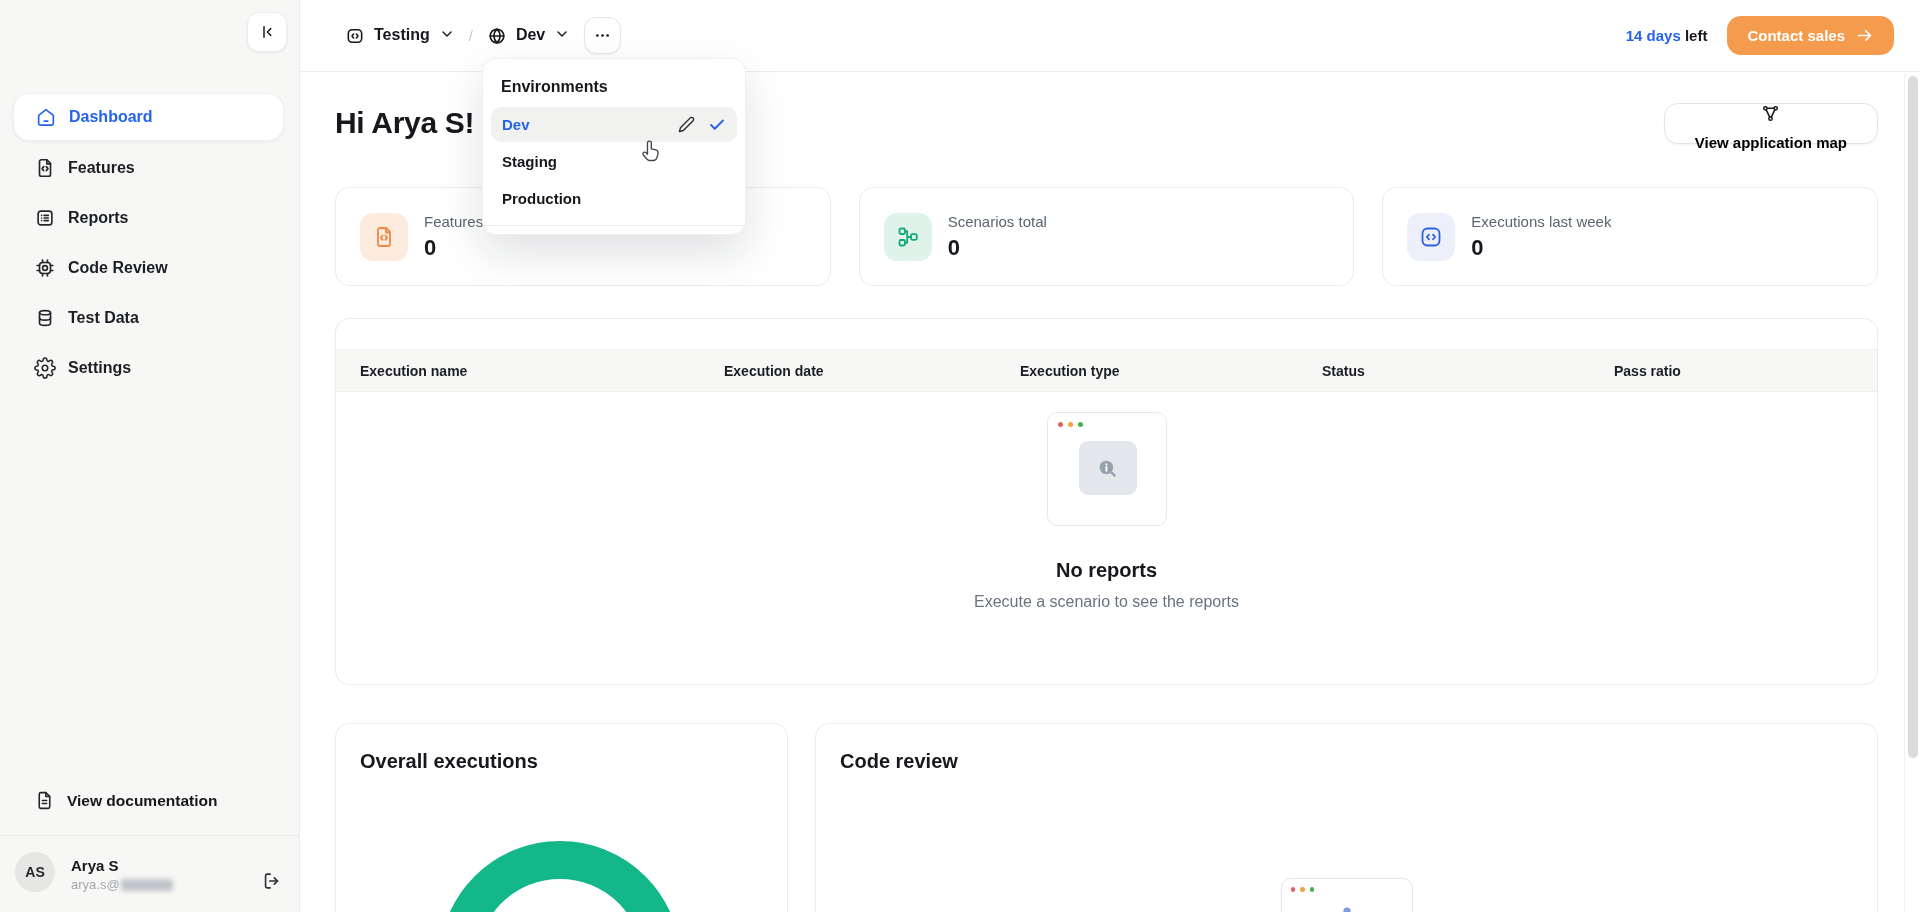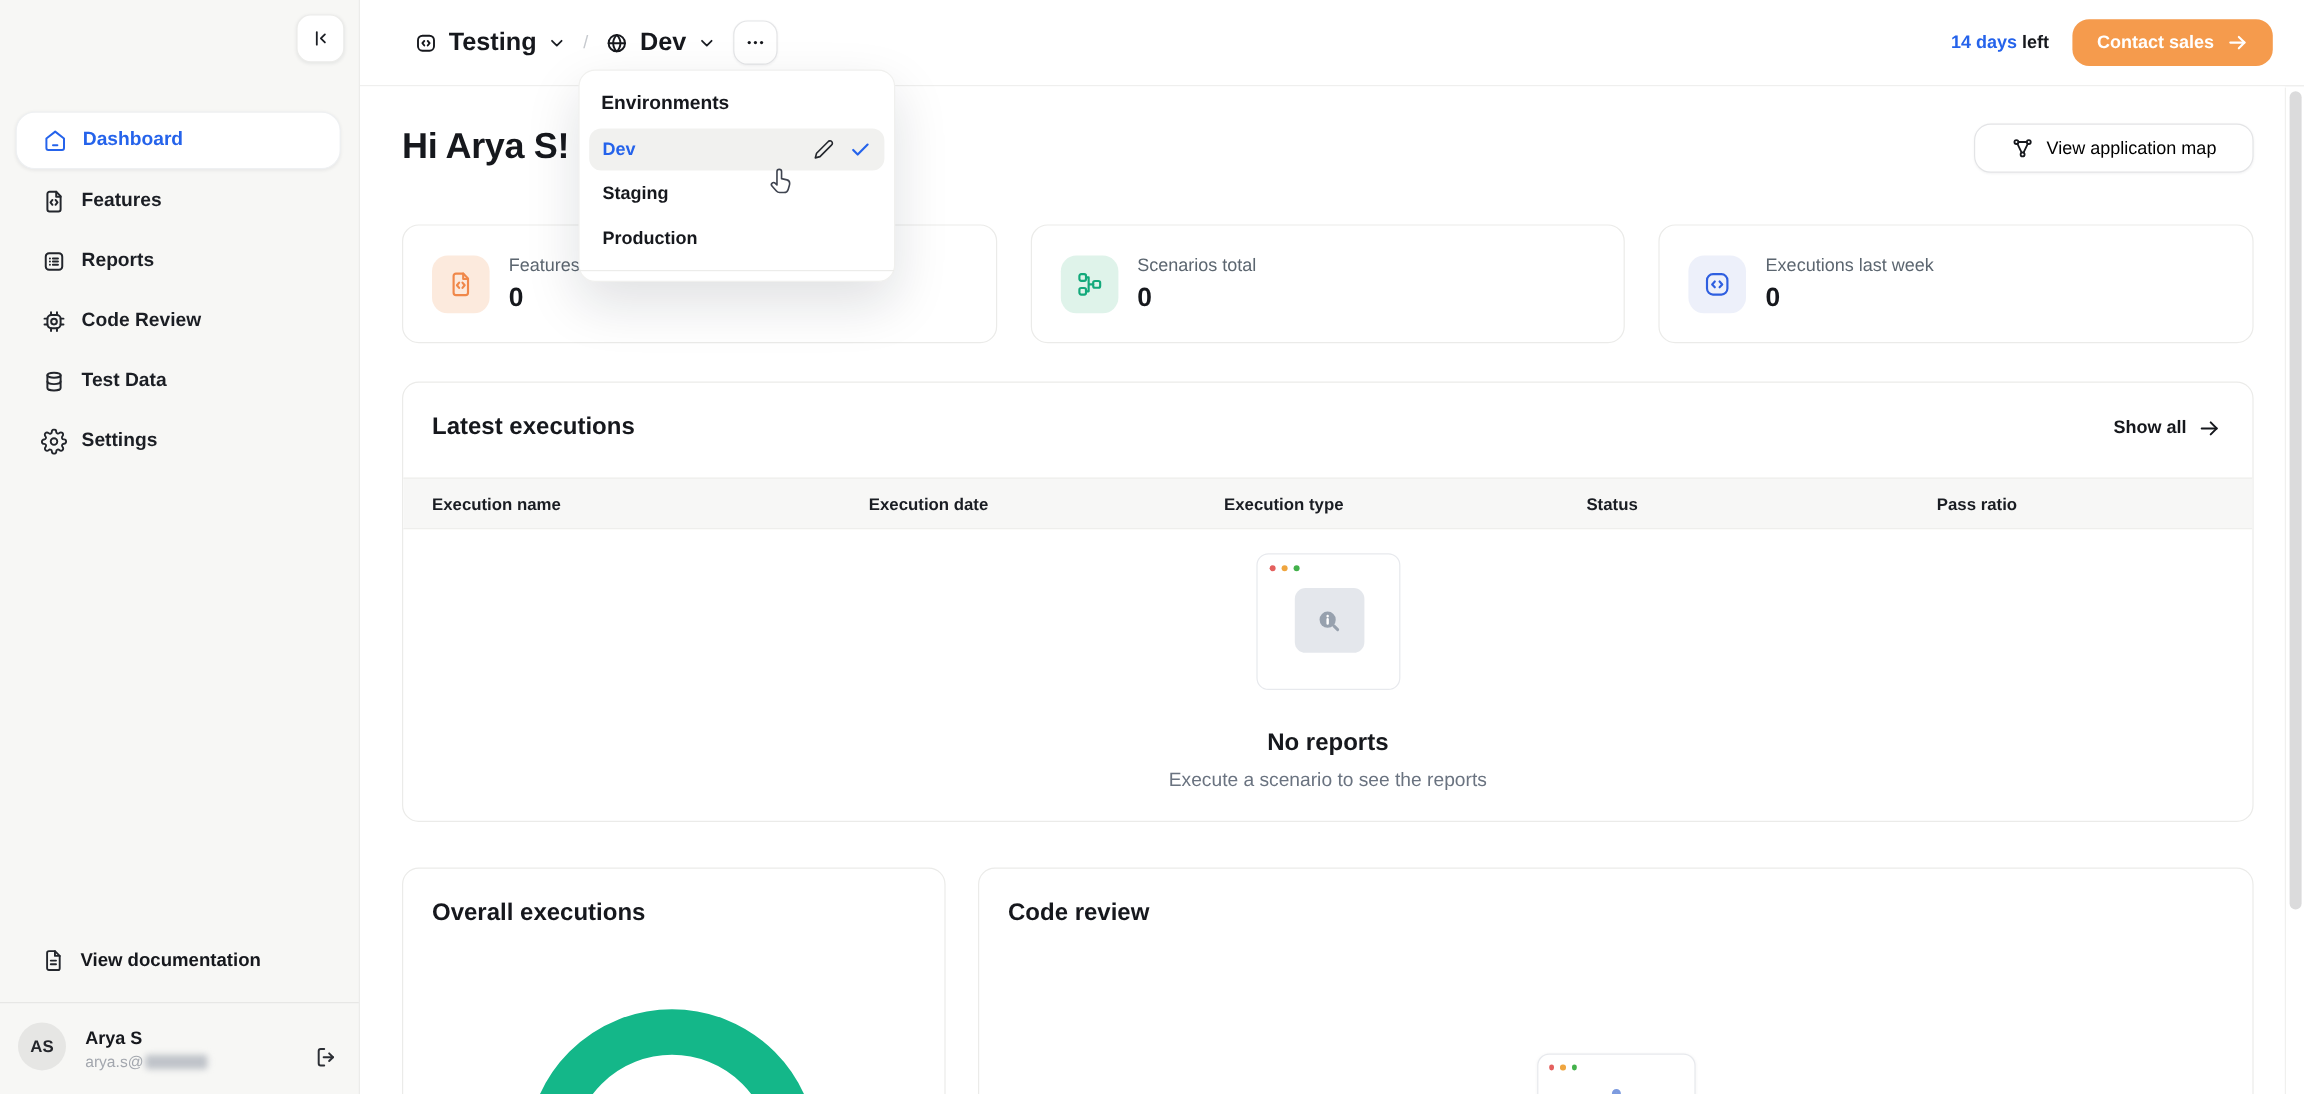--- a/index.html
+++ b/index.html
@@ -27,36 +27,36 @@
   .user-row{display:flex;align-items:flex-end;padding:16px 16px 20px 15px;}
   .avatar{width:40px;height:40px;border-radius:50%;background:#e6e6e4;display:flex;align-items:center;justify-content:center;font-size:14px;font-weight:700;color:#24262b;flex:none;}
   .user-meta{margin-left:16px;flex:1;min-width:0;}
   .user-name{font-size:15px;font-weight:700;}
   .user-email{font-size:13px;color:#a3a7ae;margin-top:3px;display:flex;align-items:center;}
   .blur-chip{display:inline-block;width:52px;height:12px;border-radius:3px;background:#bfc3c9;filter:blur(2.5px);margin-left:1px;}
   .logout-btn{width:22px;height:22px;color:#2c2f35;cursor:pointer;flex:none;}
 
   
   .topbar{position:absolute;left:300px;top:0;width:1620px;height:72px;background:#fff;border-bottom:1px solid var(--line);display:flex;align-items:center;padding:0 26px 0 45px;}
-  .crumb{display:flex;align-items:center;gap:9px;font-size:21px;font-weight:600;cursor:pointer;}
+  .crumb{display:flex;align-items:flex-start;gap:9px;font-size:16px;font-weight:600;cursor:pointer;}
   .crumb .c-ic{width:20px;height:20px;}
   .crumb .chev{width:16px;height:16px;color:#1c1f25;}
   .crumb-sep{color:#c6c9ce;font-size:15px;margin:0 14px;font-weight:400;}
   .record-btn{margin-left:26px;height:39px;display:flex;align-items:center;gap:10px;background:var(--red);color:#fff;font-size:15px;font-weight:700;border:none;border-radius:13px;padding:0 20px;cursor:pointer;}
   .more-btn{margin-left:14px;width:37px;height:37px;background:#fff;border:1px solid #e4e5e7;border-radius:12px;display:flex;align-items:center;justify-content:center;box-shadow:0 1px 2px rgba(16,24,40,.05);cursor:pointer;}
   .top-spacer{flex:1;}
   .trial{font-size:15px;font-weight:700;white-space:nowrap;}
   .trial .days{color:var(--accent);}
   .sales-btn{margin-left:20px;height:39px;display:flex;align-items:center;gap:10px;background:var(--orange);color:#fff;font-size:15px;font-weight:700;border:none;border-radius:14px;padding:0 20px;cursor:pointer;}
 
   
   .content{position:absolute;left:300px;top:72px;width:1604px;height:840px;background:#fff;}
   .greet-row{position:absolute;left:35px;right:26px;top:26px;height:50px;display:flex;align-items:center;justify-content:space-between;}
   .greeting{font-size:30px;font-weight:800;letter-spacing:-.3px;}
-  .map-btn{height:41px;display:flex;align-items:center;gap:11px;background:#fff;border:1px solid #e3e4e6;border-radius:14px;padding:0 30px;font-size:15px;font-weight:400;box-shadow:0 1px 2px rgba(16,24,40,.05);cursor:pointer;}
+  .map-btn{height:41px;display:flex;align-items:center;gap:11px;background:#fff;border:1px solid #e3e4e6;border-radius:14px;padding:0 30px;font-size:15px;font-weight:700;box-shadow:0 1px 2px rgba(16,24,40,.05);cursor:pointer;flex-direction:column;}
   .map-btn .m-ic{width:19px;height:19px;}
 
   .stats{position:absolute;left:35px;right:26px;top:115px;height:99px;display:flex;gap:28px;}
   .stat-card{flex:1;background:#fff;border:1px solid var(--cardline);border-radius:14px;display:flex;align-items:center;padding:0 24px;gap:16px;}
   .stat-ic{width:48px;height:48px;border-radius:13px;display:flex;align-items:center;justify-content:center;flex:none;}
   .stat-ic svg{width:24px;height:24px;}
   .stat-label{font-size:15px;color:var(--muted);font-weight:500;}
   .stat-value{font-size:22px;font-weight:800;margin-top:5px;}
 
   .card{background:#fff;border:1px solid var(--cardline);border-radius:14px;}
@@ -323,32 +323,20 @@
             </svg>
         </div>
         <div>
           <div class="stat-label">Executions last week</div>
           <div class="stat-value">0</div>
         </div>
       </div>
     </div>
 
     <section class="card latest">
-      <div class="latest-head">
-        <div class="card-title">Latest executions</div>
-        <div class="show-all">
-          <span>Show all</span>
-          <span class="sa-ic">
-            <svg viewBox="0 0 24 24" width="20" height="20" fill="none" stroke="#16181d" stroke-width="2" stroke-linecap="round" stroke-linejoin="round">
-                <path d="M4.5 12h15"></path>
-                <path d="m13.5 6 6 6-6 6"></path>
-              </svg>
-          </span>
-        </div>
-      </div>
       <div class="thead">
         <span>Execution name</span>
         <span>Execution date</span>
         <span>Execution type</span>
         <span>Status</span>
         <span>Pass ratio</span>
       </div>
       <div class="empty">
         <div class="mini-browser">
           <div class="dots">

